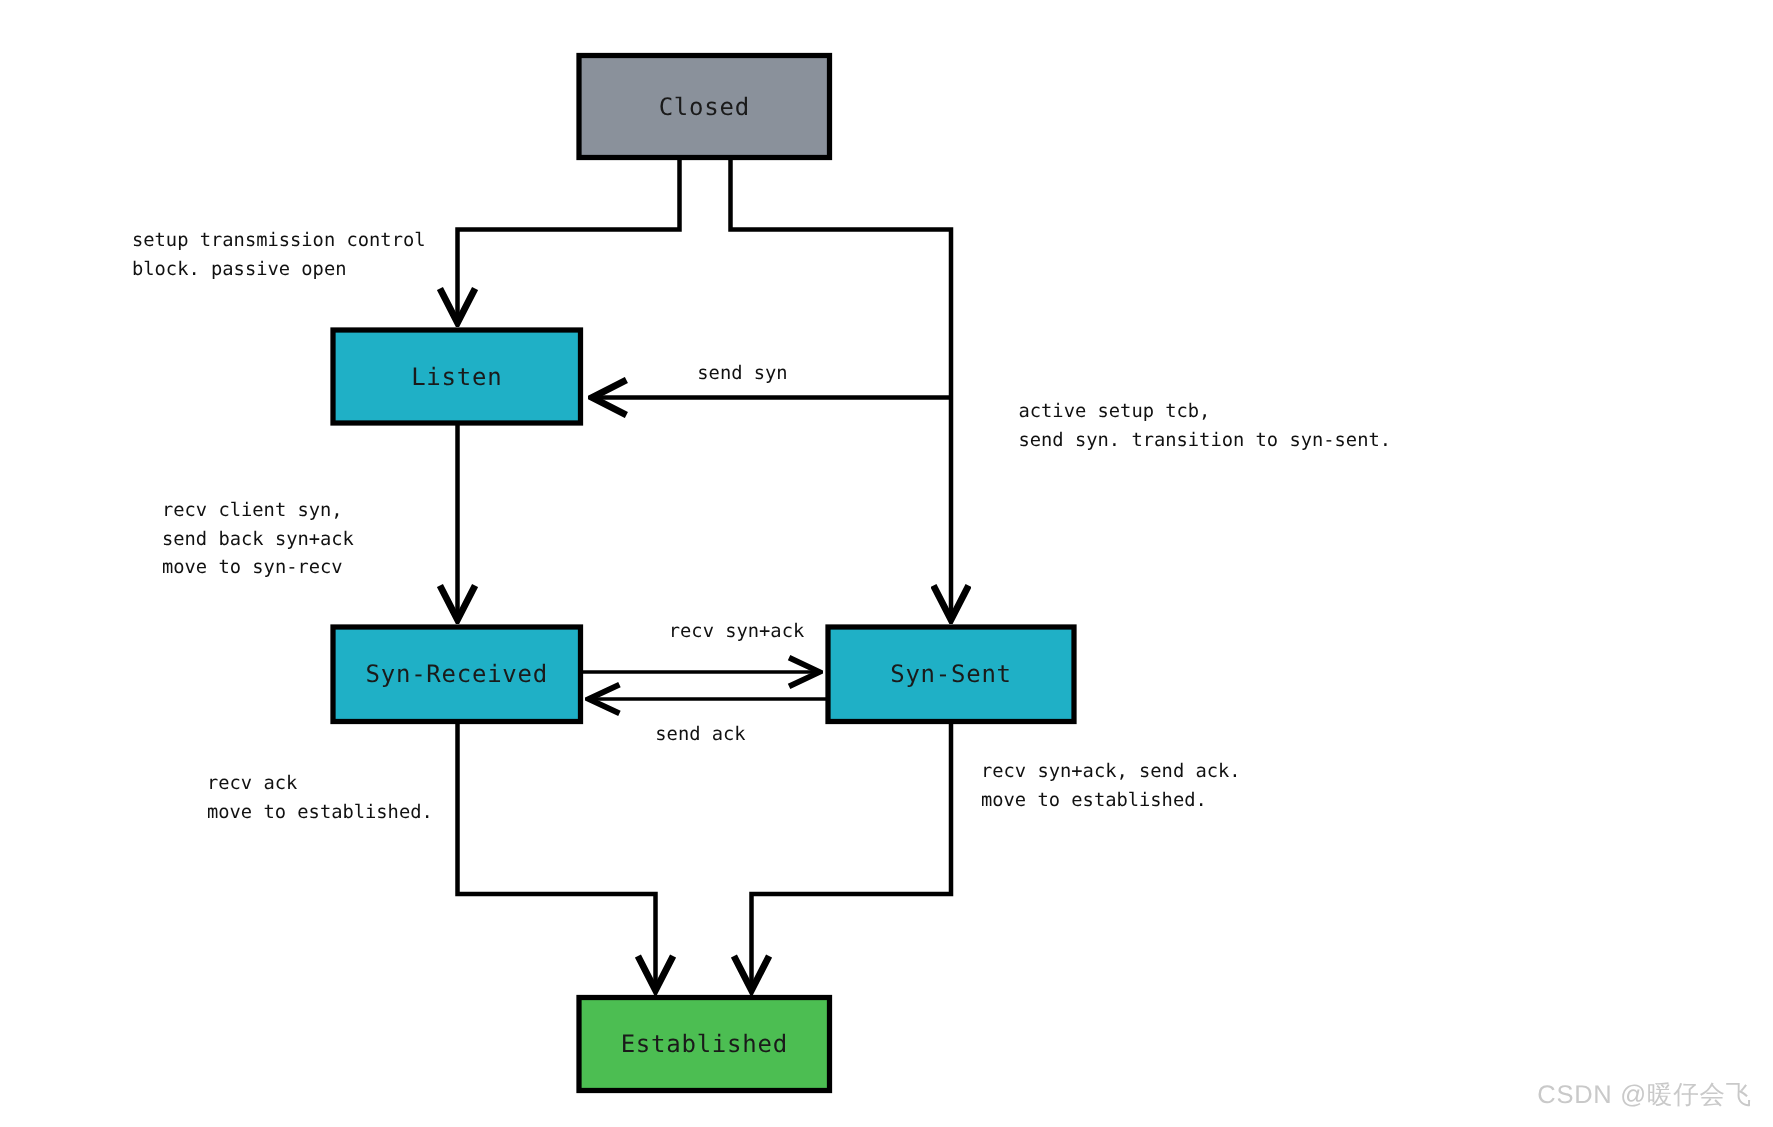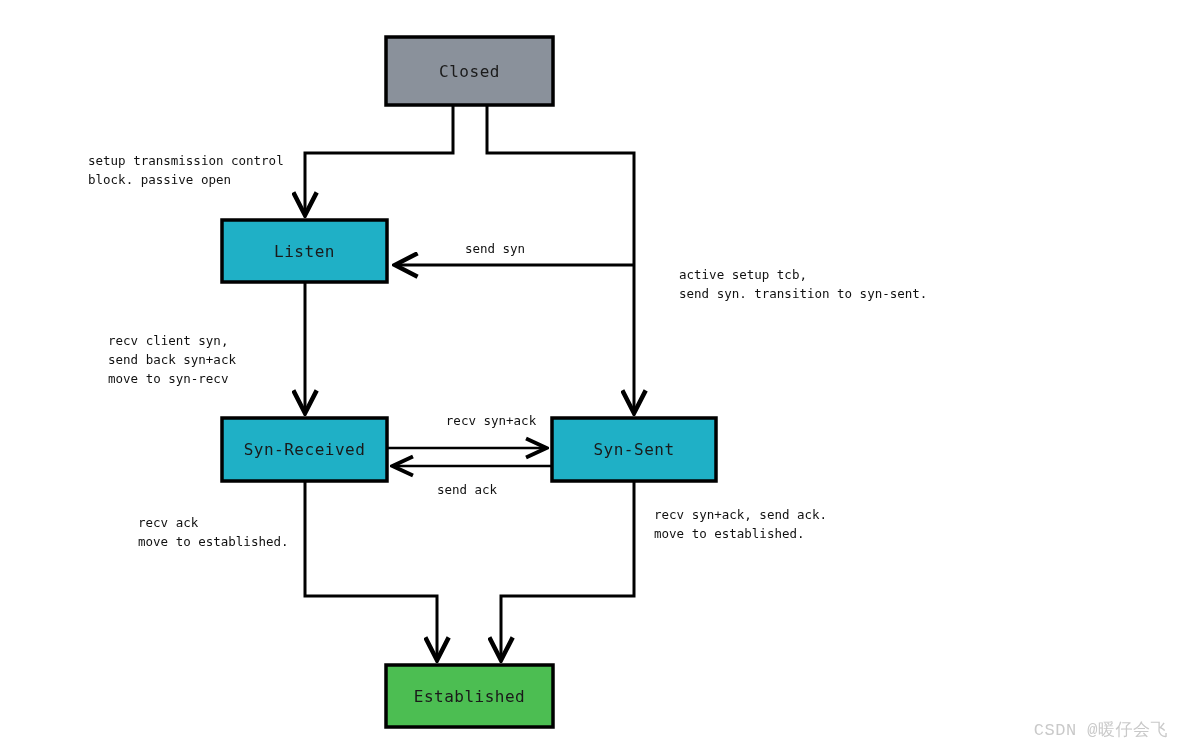--- a/index.html
+++ b/index.html
@@ -39,21 +39,21 @@
     dominant-baseline: middle;
   }
   .edge-label.anchor-middle { text-anchor: middle; }
   .edge-label.anchor-start  { text-anchor: start; }
   .flow { fill: none; stroke: #000000; stroke-width: 3; }
   .box-outline { stroke: #000000; stroke-width: 3.5; }
   .watermark {
     position: absolute;
     right: 14px;
     bottom: 10px;
-    font-family: Liberation Mono, monospace;
+    font-family: Liberation Sans, sans-serif;
     font-size: 17px;
     color: #c9c9c9;
     letter-spacing: 0.5px;
     white-space: nowrap;
     user-select: none;
   }
 </style>
 </head>
 <body>
 

